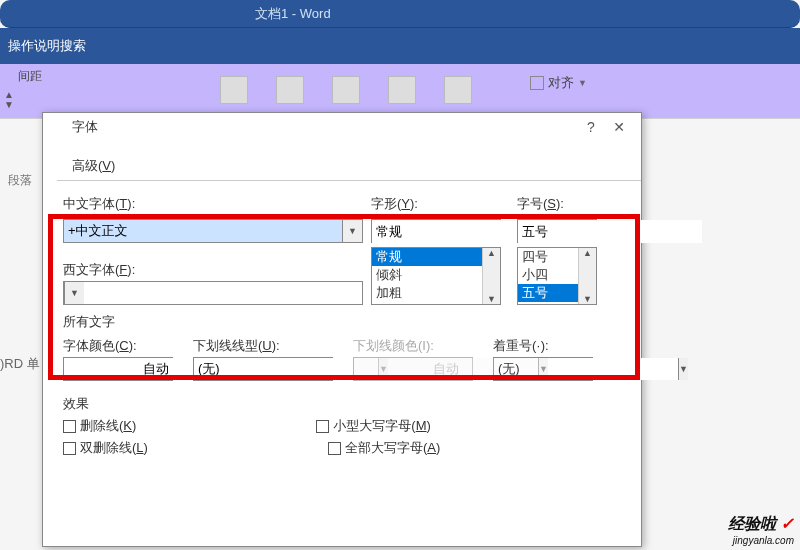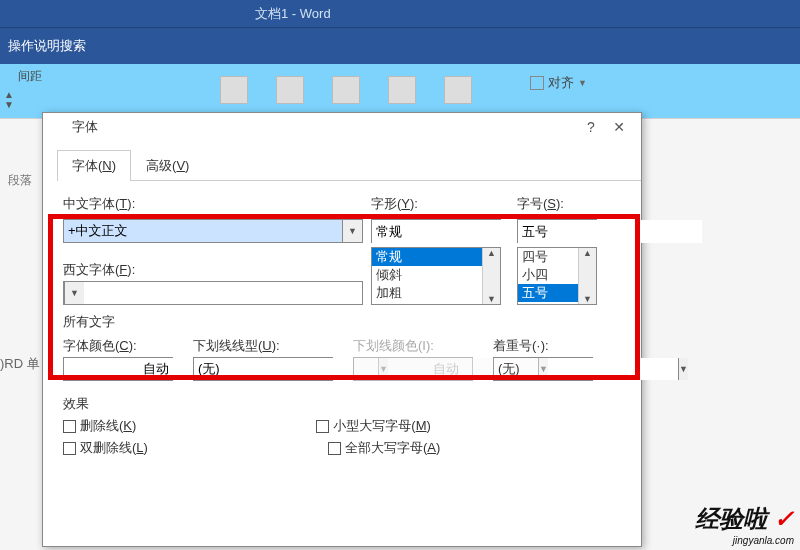--- a/index.html
+++ b/index.html
@@ -1,19 +1,19 @@
 <!DOCTYPE html>
 <html><head>
 <meta charset="utf-8">
 <style>
   * { box-sizing: border-box; font-family: "Microsoft YaHei", sans-serif; }
   body { margin: 0; width: 800px; height: 550px; background: #f5f5f5; overflow: hidden; position: relative; }
-  .titlebar { height: 28px; background: #2b579a; color: #cfe0f2; font-size: 13px; display: flex; align-items: center; padding-left: 255px; border-bottom: 1px solid #204278; }
+  .titlebar { height: 28px; background: #2b579a; color: #cfe0f2; font-size: 13px; display: flex; align-items: center; padding-left: 255px; border-bottom: 1px solid #204278; border-radius: 10px; }
   .ribbon-search-row { height: 36px; background: #2b579a; color: #fff; font-size: 13px; display: flex; align-items: center; padding-left: 8px; }
-  .ribbon-toolbar { height: 55px; background: #7dd3fc; border-bottom: 1px solid #d0d0d0; position: relative; }
+  .ribbon-toolbar { height: 55px; background: #c4b5fd; border-bottom: 1px solid #d0d0d0; position: relative; }
   .ribbon-toolbar .tab-label { position: absolute; left: 18px; top: 4px; font-size: 12px; color: #444; }
   .ribbon-left-buttons { position: absolute; left: 4px; top: 26px; display: flex; flex-direction: column; }
   .ribbon-left-buttons span { font-size: 10px; line-height: 10px; color: #555; }
   .paragraph-group { position: absolute; left: 6px; top: 62px; font-size: 12px; color: #555; }
   .ribbon-icons { position: absolute; left: 220px; top: 12px; display: flex; gap: 28px; }
   .ribbon-icons .ic { width: 28px; height: 28px; background: #ddd; border: 1px solid #bbb; }
   .align-btn { position: absolute; left: 530px; top: 10px; display: flex; align-items: center; gap: 4px; font-size: 13px; color: #444; }
   .align-btn .caret { font-size: 9px; color: #666; }
 
   .dialog { position: absolute; left: 42px; top: 112px; width: 600px; height: 435px; background: #fff; border: 1px solid #888; box-shadow: 2px 2px 8px rgba(0,0,0,0.3); }
@@ -50,21 +50,21 @@
   .allchars-row .grp { display: flex; flex-direction: column; }
 
   .effects { margin-top: 14px; font-size: 13px; }
   .effects .fxrow { display: flex; gap: 180px; margin-top: 4px; }
   .chk { display: flex; align-items: center; gap: 4px; font-size: 13px; }
   .chk .box { width: 13px; height: 13px; border: 1px solid #555; }
 
   .doc-bg { position: absolute; left: 0px; top: 355px; font-size: 13px; color: #666; }
 
   .watermark { position: absolute; right: 6px; bottom: 4px; text-align: right; color: #111; }
-  .watermark .big { font-size: 24px; font-weight: bold; font-style: italic; }
+  .watermark .big { font-size: 16px; font-weight: bold; font-style: italic; }
   .watermark .big .chk-red { color: #e40000; }
   .watermark .small { font-size: 10px; font-style: italic; }
 </style>
 </head>
 <body>
 
 <div class="titlebar">
   <span>文档1 - Word</span>
 </div>
 <div class="ribbon-search-row">
@@ -94,23 +94,20 @@
 <span class="doc-bg">)RD 单</span>
 
 <div class="dialog">
   <div class="dialog-titlebar">
     <span>字体</span>
     <span class="spacer"></span>
     <span class="tbtn">?</span>
     <span class="tbtn">✕</span>
   </div>
   <div class="dialog-tabs">
-    <div class="tab active">
-      <span>字体(</span><span class="underline">N</span><span>)</span>
-    </div>
     <div class="tab">
       <span>高级(</span><span class="underline">V</span><span>)</span>
     </div>
   </div>
 
   <div class="dialog-body">
 
     <div class="row">
       <div class="col-cn label">
         <span>中文字体(</span><span class="underline">T</span><span>):</span>

